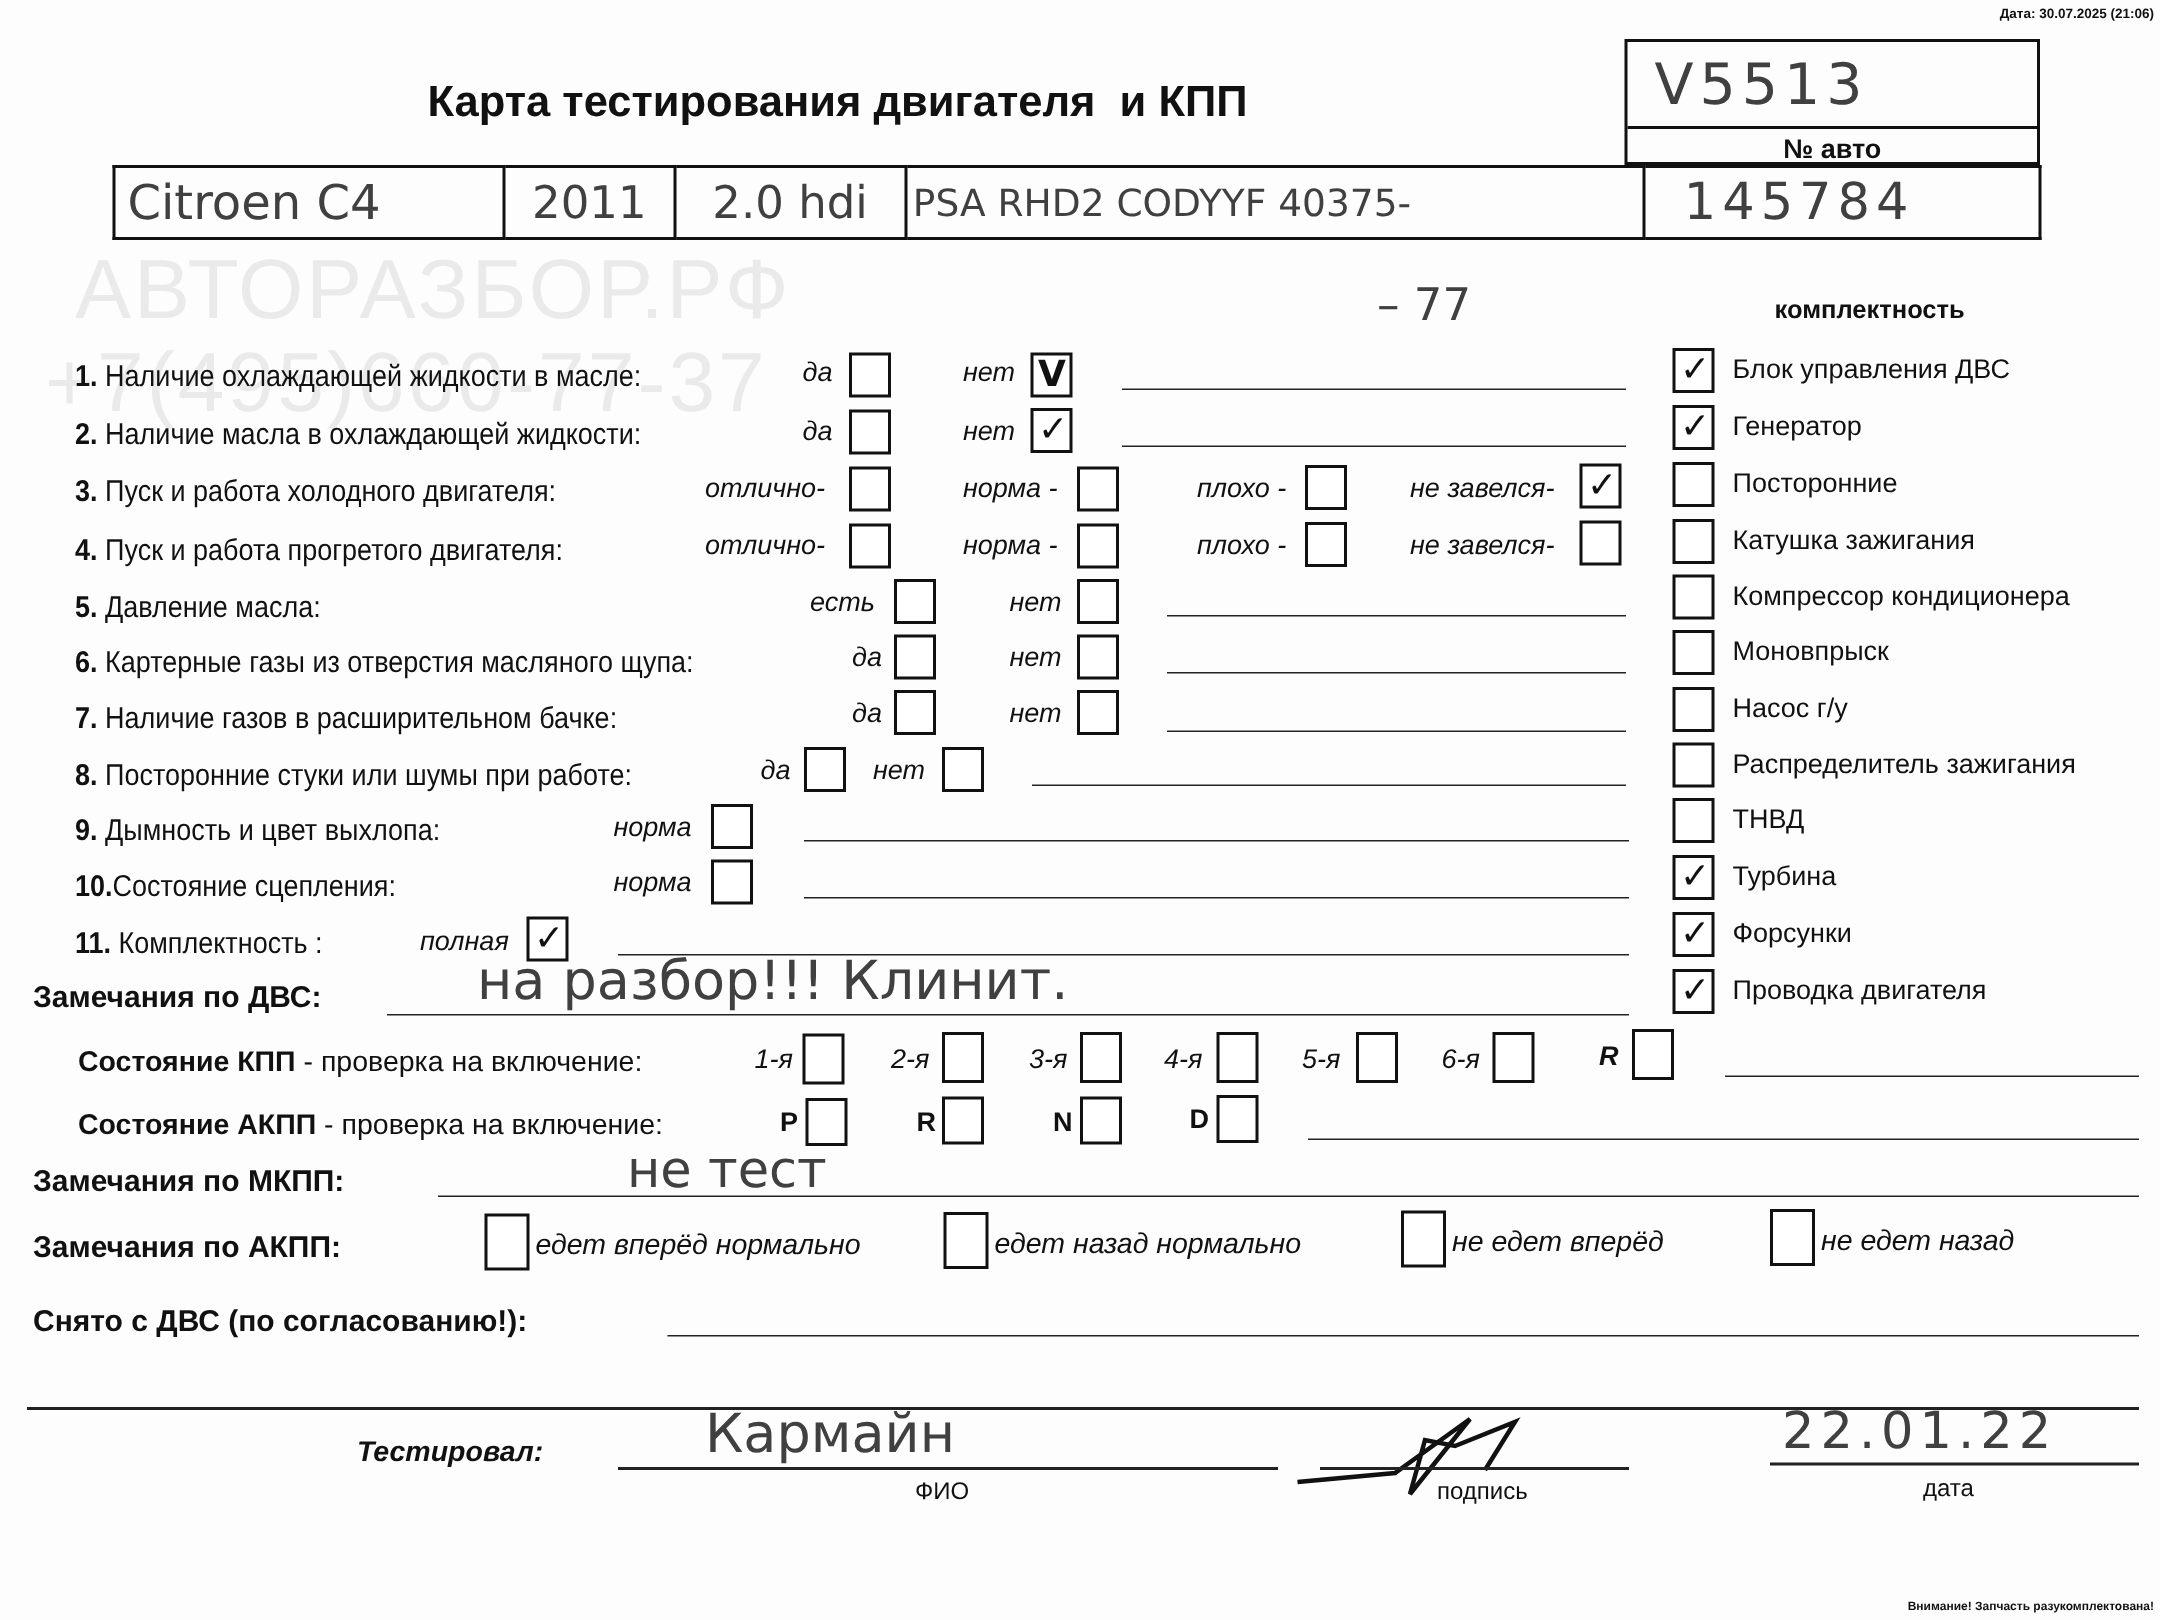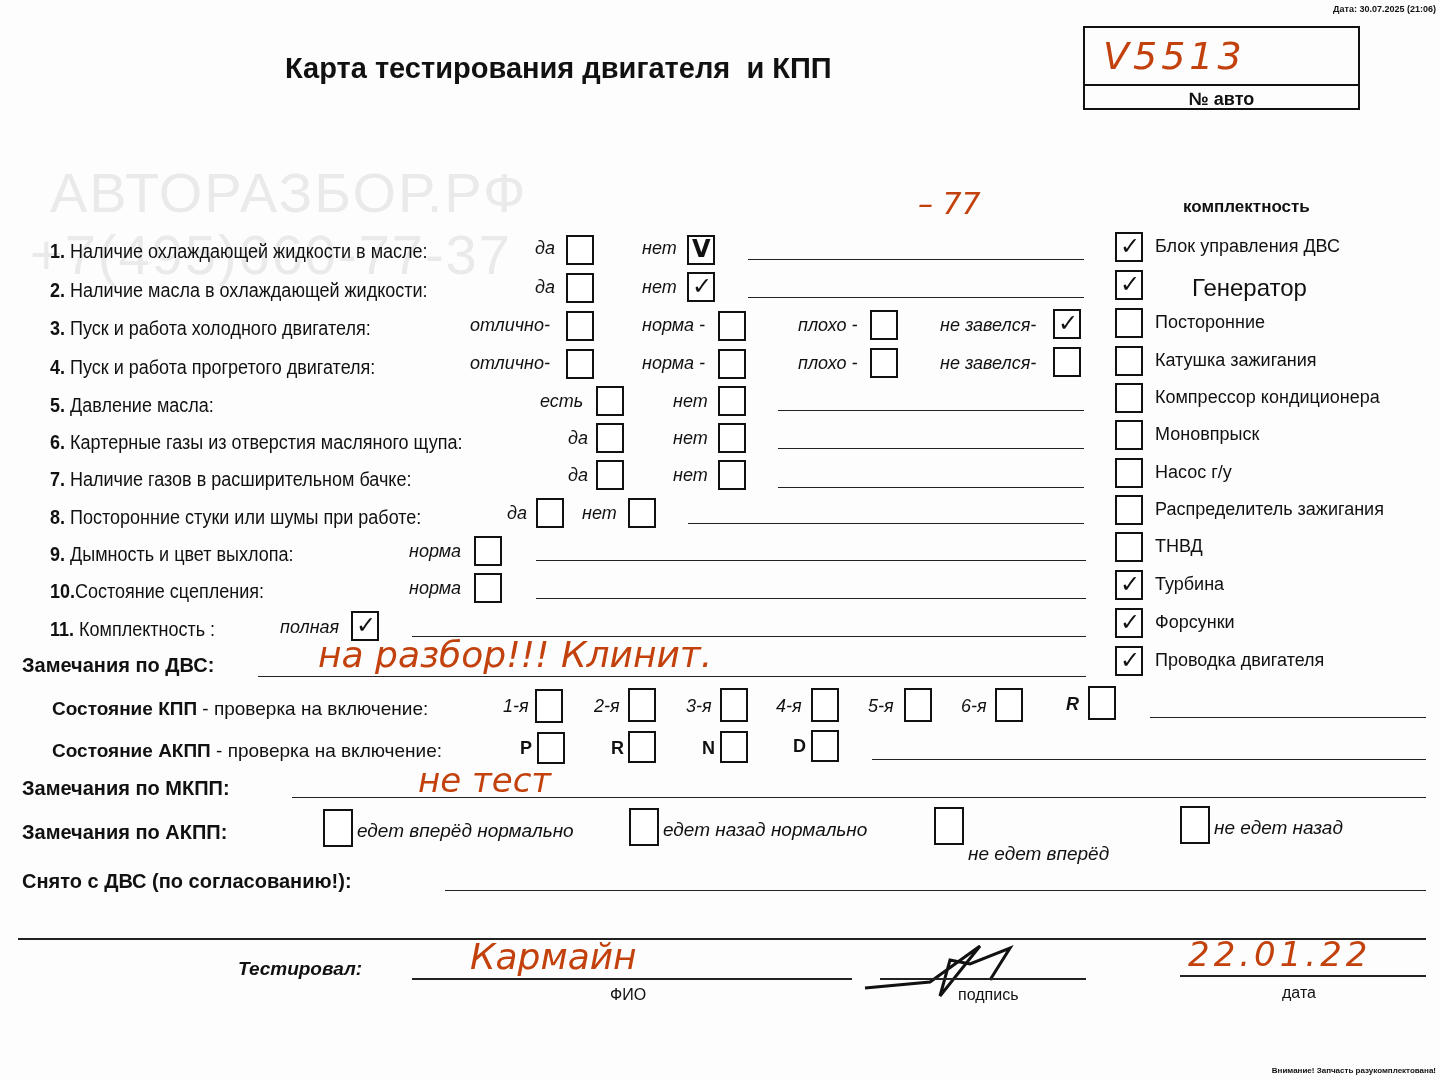--- a/index.html
+++ b/index.html
@@ -2,21 +2,21 @@
 <html><head>
 <meta charset="utf-8">
 <style>
   html, body { margin:0; padding:0; }
   body {
     width:1440px; height:1080px; position:relative; overflow:hidden;
     background:#fdfdfd; color:#111;
     font-family:"Liberation Sans", sans-serif;
   }
   .abs { position:absolute; }
-  .hw { font-family:"DejaVu Sans", sans-serif; font-style:italic; color:#c2410c; }
+  .hw { font-family:"DejaVu Sans", sans-serif; color:#404040; }
   .box {
     position:absolute; width:28px; height:30px; border:2px solid #111;
     box-sizing:border-box; background:#fff;
   }
   .box .chk { position:absolute; left:3px; top:-3px; font-size:24px; font-weight:bold; line-height:30px; font-family:"DejaVu Sans", sans-serif; }
   .ital { font-style:italic; font-size:18px; }
   .q { font-size:20px; transform:scaleX(0.9); transform-origin:left; white-space:nowrap; }
   .q b { font-weight:bold; }
   .uline { position:absolute; height:0; border-top:1.5px solid #222; }
   .bold-lbl { font-weight:bold; font-size:20px; white-space:nowrap; }
@@ -37,20 +37,27 @@
 
 <div class="abs" style="left:285px;top:52px;font-size:29px;font-weight:bold;white-space:pre;">Карта тестирования двигателя  и КПП</div>
 
 <div class="abs" style="left:1083px;top:26px;width:277px;height:84px;border:2px solid #111;box-sizing:border-box;">
   <div class="hw abs" style="left:18px;top:6px;font-size:38px;letter-spacing:4px;">V5513</div>
   <div class="abs" style="left:0;right:0;top:56px;height:26px;border-top:2px solid #111;text-align:center;font-weight:bold;font-size:18px;line-height:26px;">№ авто</div>
 </div>
 
 <table class="hdr" style="left:75px;top:110px;width:1286px;">
   <tbody>
+  <tr style="height:48px;">
+    <td class="hw" style="text-align:left;padding-left:8px;font-size:32px;">Citroen C4</td>
+    <td class="hw" style="font-size:30px;">2011</td>
+    <td class="hw" style="font-size:30px;">2.0 hdi</td>
+    <td class="hw" style="text-align:left;padding-left:4px;font-size:25px;white-space:nowrap;">PSA RHD2 CODYYF 40375-</td>
+    <td class="hw" style="text-align:left;padding-left:26px;font-size:34px;letter-spacing:4px;">145784</td>
+  </tr>
 </tbody>
   </table>
 <div class="hw abs" style="left:918px;top:186px;font-size:30px;">– 77</div>
 
 <div class="abs" style="left:1183px;top:197px;font-size:17px;font-weight:bold;">комплектность</div>
 
 <div class="abs q" style="left:50px;top:240px;"><b>1.</b> <span>Наличие охлаждающей жидкости в масле:</span></div>
 <div class="abs ital" style="left:535px;top:238px;">да</div>
 <div class="box" style="left:566px;top:235px;"></div>
 <div class="abs ital" style="left:642px;top:238px;">нет</div>
@@ -139,21 +146,21 @@
   <div style="position:absolute;left:0;top:0;width:320px;height:32px;">
     <div class="box" style="left:0;top:0;">
         <span class="chk">✓</span>
       </div>
     <span class="abs" style="left:40px;top:4px;font-size:18px;white-space:nowrap;">Блок управления ДВС</span>
   </div>
   <div style="position:absolute;left:0;top:38px;width:320px;height:32px;">
     <div class="box" style="left:0;top:0;">
         <span class="chk">✓</span>
       </div>
-    <span class="abs" style="left:40px;top:4px;font-size:24px;white-space:nowrap;margin-left:37px;">Генератор</span>
+    <span class="abs" style="left:40px;top:4px;font-size:18px;white-space:nowrap;">Генератор</span>
   </div>
   <div style="position:absolute;left:0;top:76px;width:320px;height:32px;">
     <div class="box" style="left:0;top:0;"></div>
     <span class="abs" style="left:40px;top:4px;font-size:18px;white-space:nowrap;">Посторонние</span>
   </div>
   <div style="position:absolute;left:0;top:114px;width:320px;height:32px;">
     <div class="box" style="left:0;top:0;"></div>
     <span class="abs" style="left:40px;top:4px;font-size:18px;white-space:nowrap;">Катушка зажигания</span>
   </div>
   <div style="position:absolute;left:0;top:151px;width:320px;height:32px;">
@@ -235,21 +242,21 @@
 <div class="abs bold-lbl" style="left:22px;top:777px;">Замечания по МКПП:</div>
 <div class="hw abs" style="left:418px;top:760px;font-size:34px;">не тест</div>
 <div class="uline" style="left:292px;top:797px;width:1134px;"></div>
 
 <div class="abs bold-lbl" style="left:22px;top:821px;">Замечания по АКПП:</div>
 <div class="box" style="left:323px;top:809px;width:30px;height:38px;"></div>
 <div class="abs ital" style="left:357px;top:820px;font-size:19px;white-space:nowrap;">едет вперёд нормально</div>
 <div class="box" style="left:629px;top:808px;width:30px;height:38px;"></div>
 <div class="abs ital" style="left:663px;top:819px;font-size:19px;white-space:nowrap;">едет назад нормально</div>
 <div class="box" style="left:934px;top:807px;width:30px;height:38px;"></div>
-<div class="abs ital" style="left:968px;top:818px;font-size:19px;white-space:nowrap;margin-top:25px;">не едет вперёд</div>
+<div class="abs ital" style="left:968px;top:818px;font-size:19px;white-space:nowrap;">не едет вперёд</div>
 <div class="box" style="left:1180px;top:806px;width:30px;height:38px;"></div>
 <div class="abs ital" style="left:1214px;top:817px;font-size:19px;white-space:nowrap;">не едет назад</div>
 
 <div class="abs bold-lbl" style="left:22px;top:870px;">Снято с ДВС (по согласованию!):</div>
 <div class="uline" style="left:445px;top:890px;width:981px;"></div>
 
 <div class="uline" style="left:18px;top:938px;width:1408px;border-top-width:2px;"></div>
 
 <div class="abs" style="left:238px;top:958px;font-size:19px;font-weight:bold;font-style:italic;">Тестировал:</div>
 <div class="hw abs" style="left:470px;top:936px;font-size:36px;">Кармайн</div>

